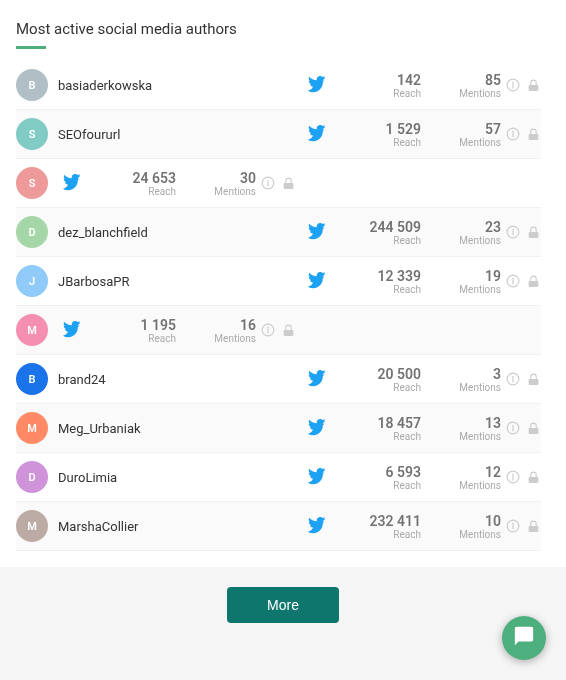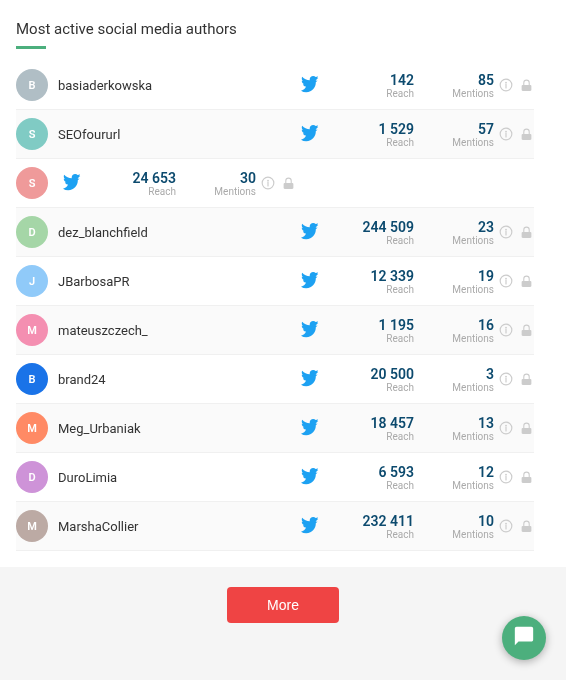--- a/index.html
+++ b/index.html
@@ -5,21 +5,21 @@
     * { box-sizing: border-box; margin: 0; padding: 0; }
     body {
       font-family: -apple-system, BlinkMacSystemFont, 'Segoe UI', Roboto, sans-serif;
       background: #f5f5f5;
       width: 566px;
       min-height: 680px;
       position: relative;
     }
     .container {
       background: #fff;
-      padding: 20px 32px 16px 16px;
+      padding: 20px 25px 16px 16px;
       margin: 0;
     }
     .title {
       font-size: 15px;
       color: #333;
       font-weight: 400;
       margin-bottom: 8px;
     }
     .title-underline {
       width: 30px;
@@ -70,21 +70,21 @@
       flex-shrink: 0;
     }
     .mentions-col {
       width: 80px;
       text-align: right;
       flex-shrink: 0;
     }
     .stat-value {
       font-size: 14px;
       font-weight: 600;
-      color: #0c4a6e;
+      color: #737373;
     }
     .stat-label {
       font-size: 10px;
       color: #aaa;
       font-weight: 400;
     }
     .actions-col {
       width: 40px;
       display: flex;
       align-items: center;
@@ -102,21 +102,21 @@
       font-size: 12px;
       cursor: pointer;
     }
     .more-btn-container {
       display: flex;
       justify-content: center;
       padding: 20px 0 10px 0;
       background: #f5f5f5;
     }
     .more-btn {
-      background: #ef4444;
+      background: #0f766e;
       color: #fff;
       border: none;
       border-radius: 4px;
       padding: 10px 40px;
       font-size: 14px;
       cursor: pointer;
       font-weight: 400;
     }
     .chat-fab {
       position: fixed;
@@ -334,21 +334,20 @@
             <rect x="3" y="11" width="18" height="11" rx="2" ry="2" fill="#ccc"></rect>
             <path d="M7 11V7a5 5 0 0 1 10 0v4" stroke="#ccc" stroke-width="2" fill="none"></path>
           </svg>
         </span>
       </div>
     </div>
       <div class="row">
       <div class="avatar av-6">
         <span class="avatar-initial">M</span>
       </div>
-      <div class="username">mateuszczech_</div>
       <div class="twitter-icon">
         <svg class="tw" viewBox="0 0 24 24" fill="#1da1f2">
           <path d="M23 3a10.9 10.9 0 0 1-3.14 1.53A4.48 4.48 0 0 0 22.43.36a9 9 0 0 1-2.88 1.1A4.52 4.52 0 0 0 16.11 0c-2.5 0-4.52 2.02-4.52 4.52 0 .35.04.7.11 1.03C7.69 5.37 4.07 3.58 1.64.9a4.52 4.52 0 0 0-.61 2.27c0 1.57.8 2.95 2.01 3.76a4.5 4.5 0 0 1-2.05-.57v.06c0 2.19 1.56 4.02 3.63 4.43a4.55 4.55 0 0 1-2.04.08c.57 1.79 2.24 3.09 4.21 3.13A9.06 9.06 0 0 1 0 19.54a12.77 12.77 0 0 0 6.92 2.03c8.3 0 12.85-6.88 12.85-12.85 0-.2 0-.39-.01-.58A9.17 9.17 0 0 0 22 5.9a9 9 0 0 1-2.6.71A4.52 4.52 0 0 0 21.46 3H23z"></path>
         </svg>
       </div>
       <div class="reach-col">
         <div class="stat-value">1 195</div>
         <div class="stat-label">Reach</div>
       </div>
       <div class="mentions-col">

